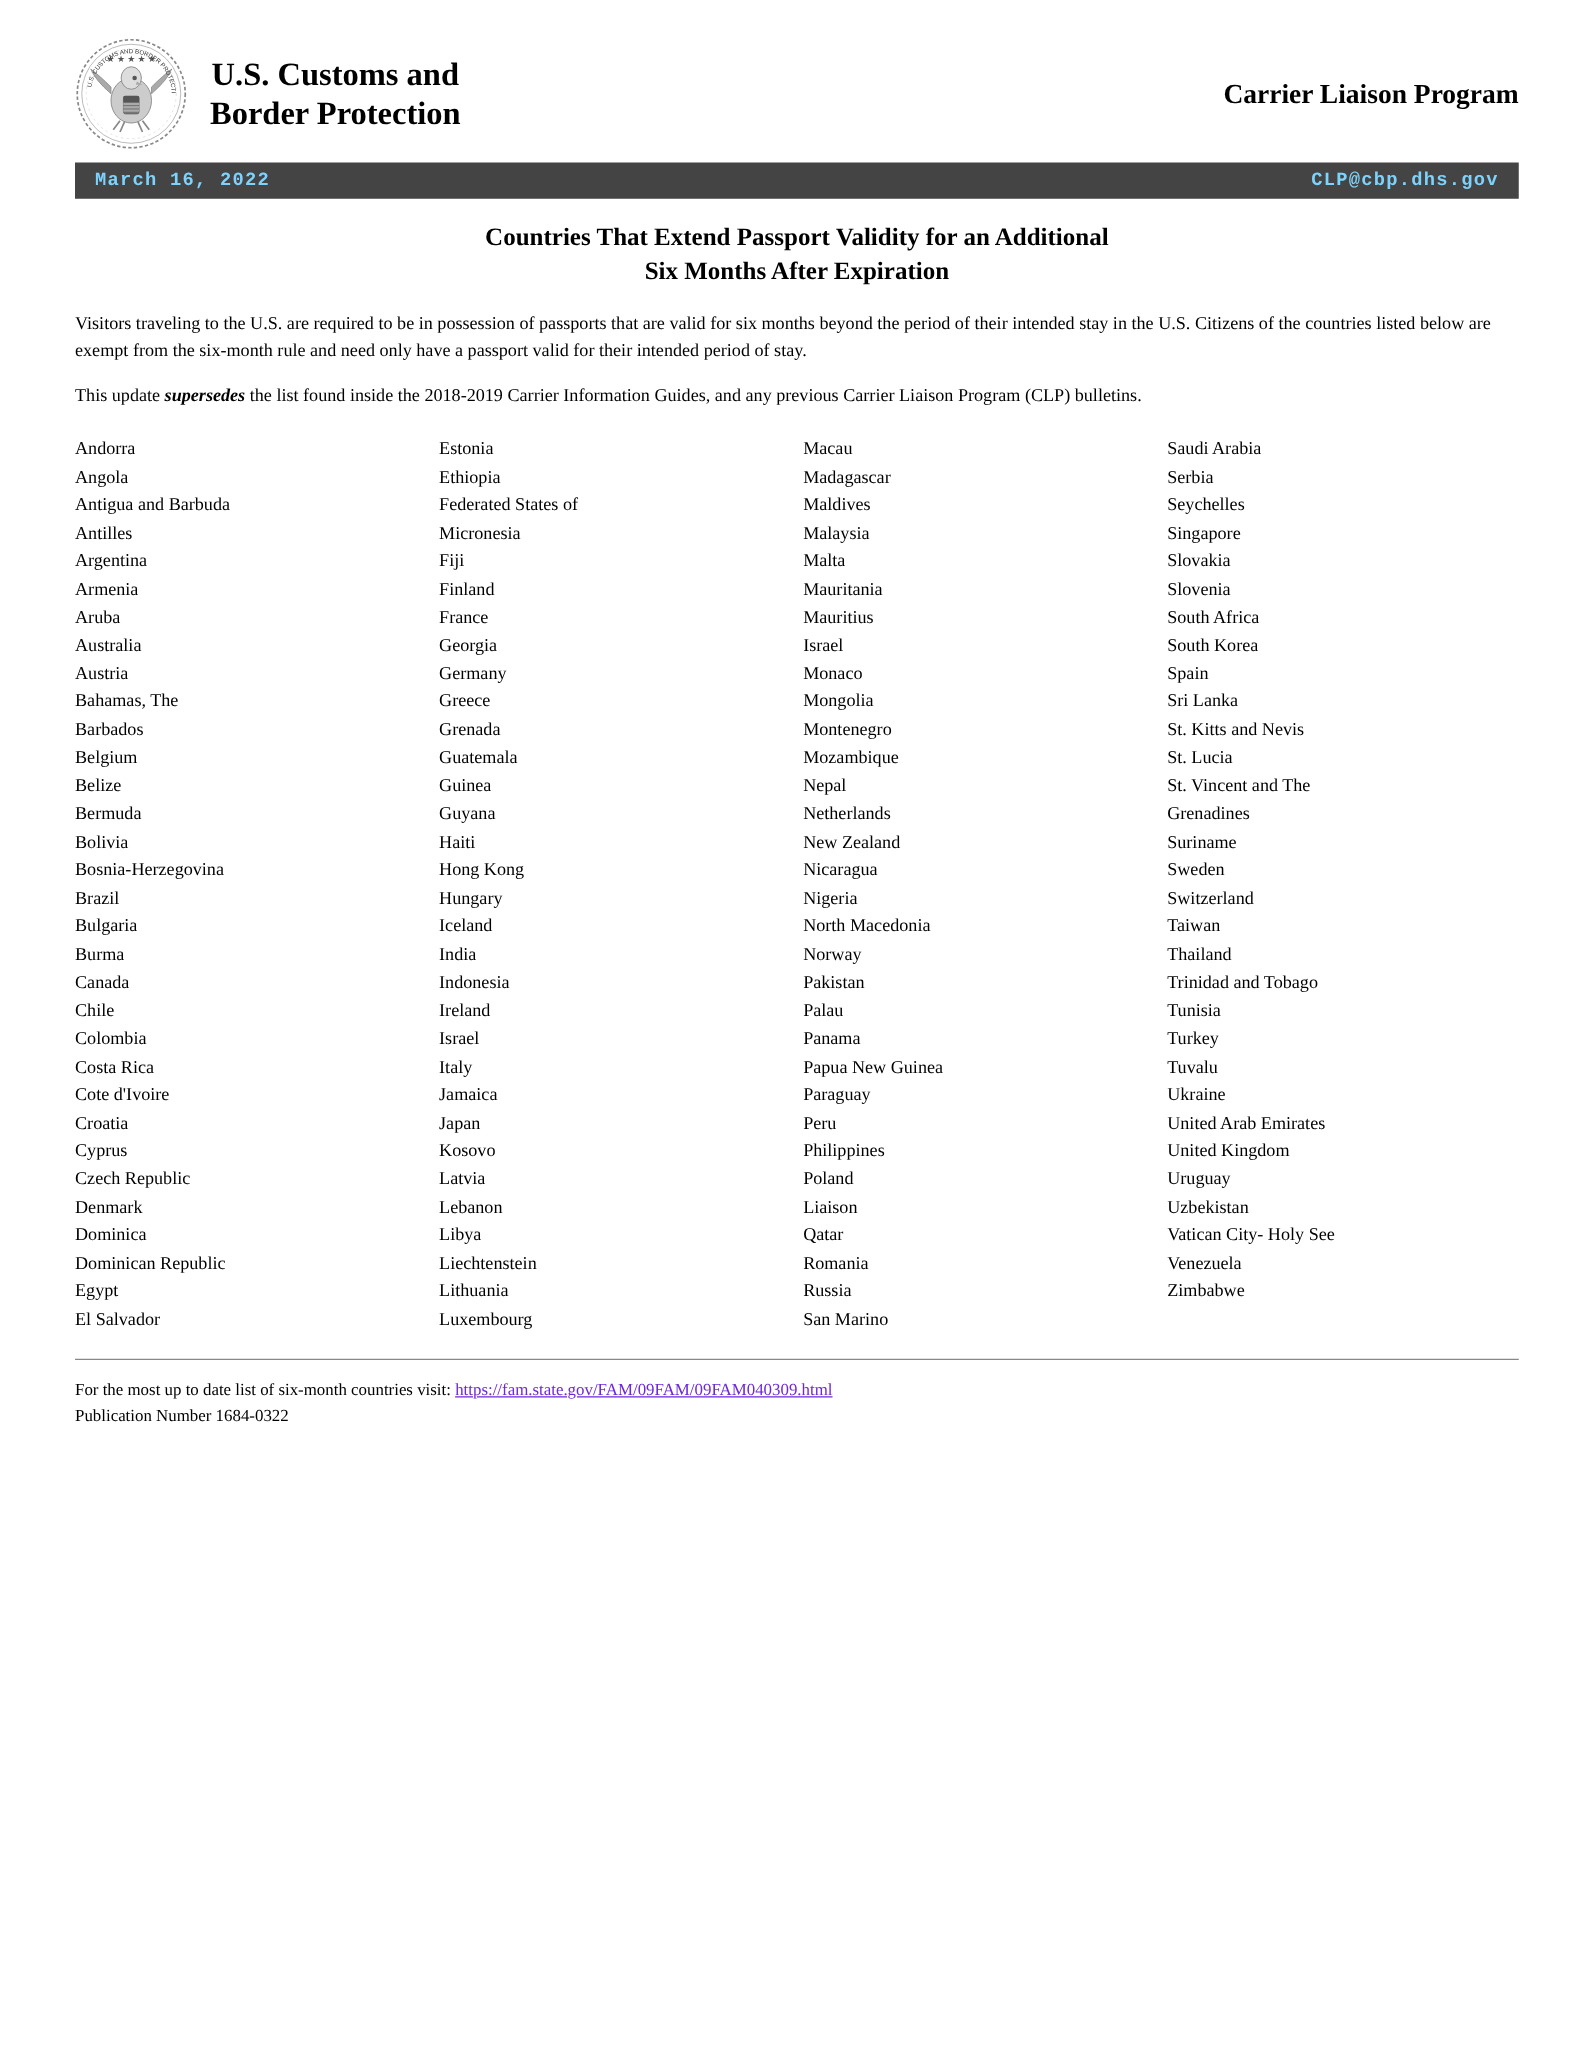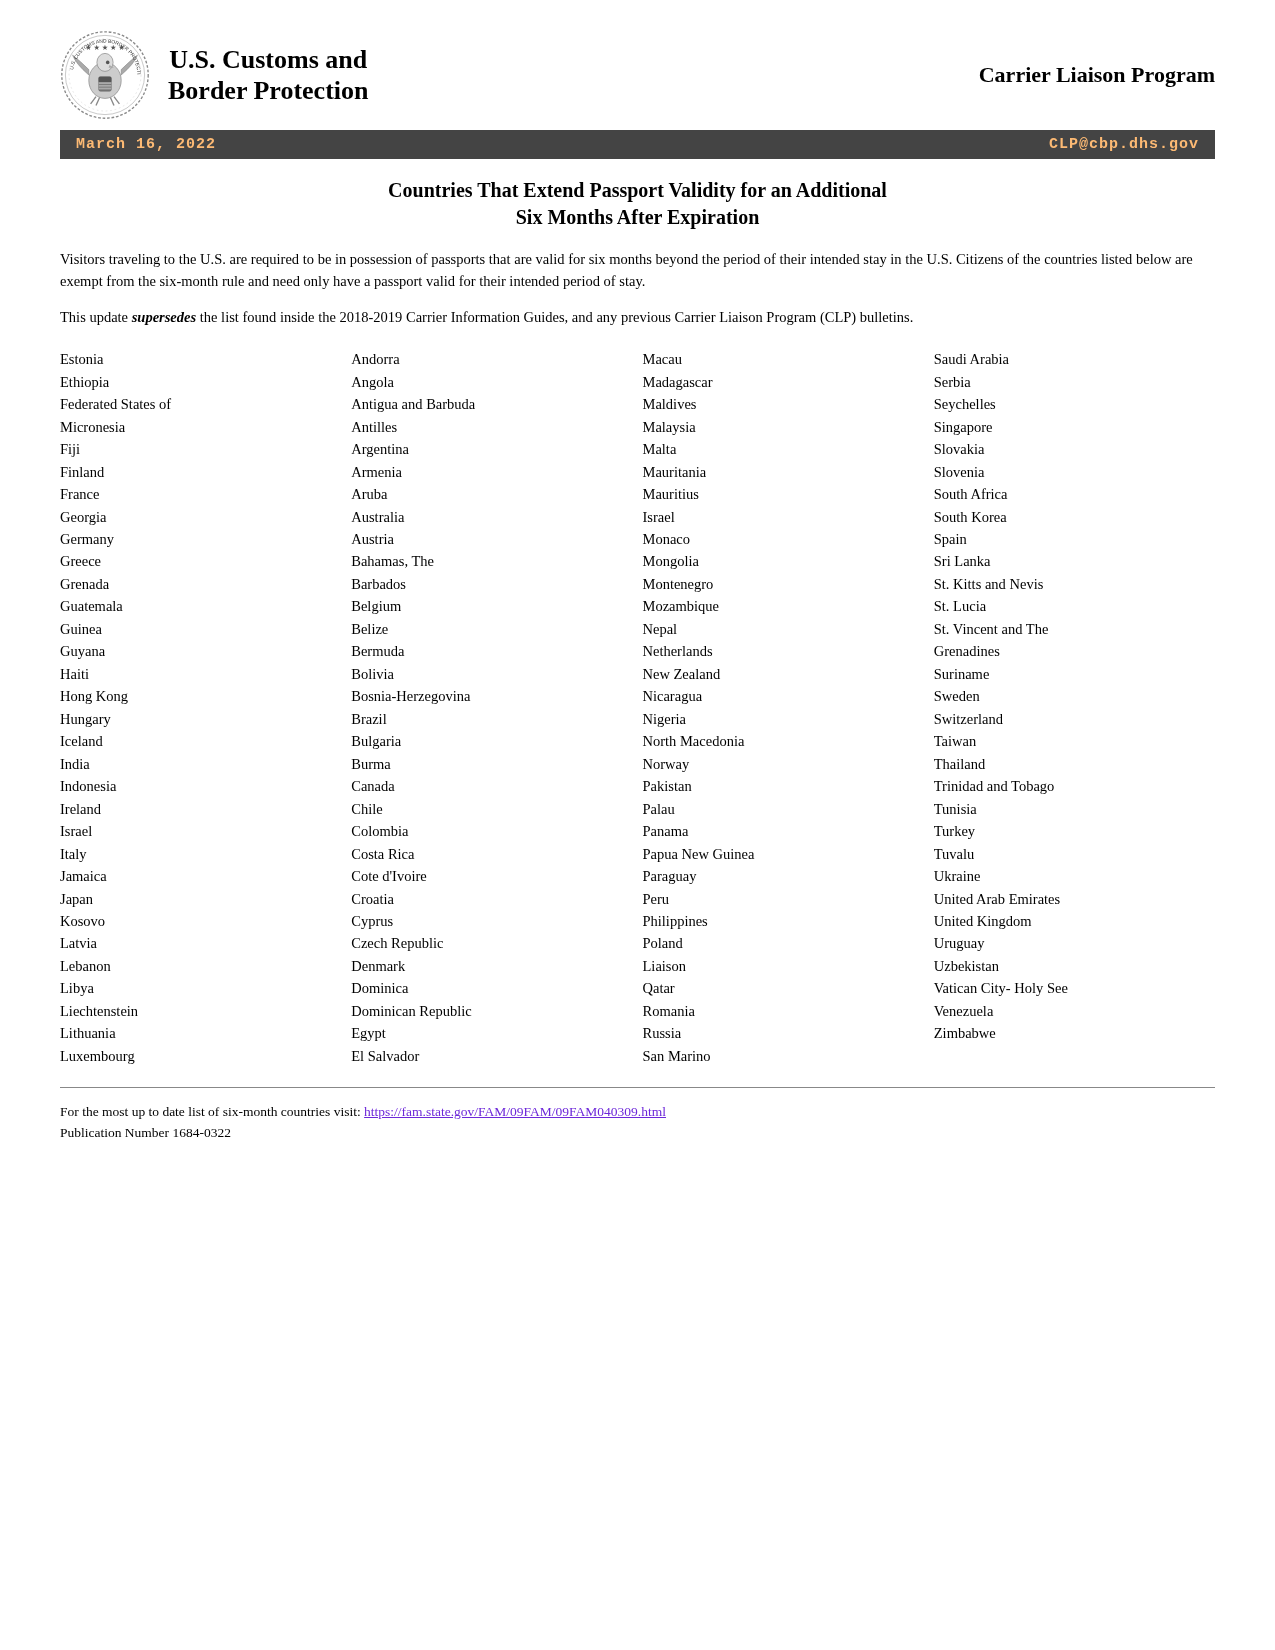--- a/index.html
+++ b/index.html
@@ -41,21 +41,21 @@
     .header-right {
       text-align: left;
     }
     .program-title {
       font-size: 22px;
       font-weight: bold;
       font-family: 'Times New Roman', Times, serif;
     }
     .info-bar {
       background: #444;
-      color: #fdba74;
+      color: #7dd3fc;
       display: flex;
       justify-content: space-between;
       align-items: center;
       padding: 6px 16px;
       margin-bottom: 18px;
       margin-top: 8px;
     }
     .info-bar span {
       font-size: 15px;
       font-weight: bold;
@@ -181,20 +181,54 @@
     <span>Six Months After Expiration</span>
   </div>
 
   <p class="body-text">Visitors traveling to the U.S. are required to be in possession of passports that are valid for six months beyond the period of their intended stay in the U.S.  Citizens of the countries listed below are exempt from the six-month rule and need only have a passport valid for their intended period of stay.</p>
 
   <p class="body-text">
     <span>This update </span><em>supersedes</em><span> the list found inside the 2018-2019 Carrier Information Guides, and any previous Carrier Liaison Program (CLP) bulletins.</span>
   </p>
 
   <div class="countries-grid">
+    <div class="country-col" id="col1">
+        <div class="country-item">Andorra</div>
+        <div class="country-item">Angola</div>
+        <div class="country-item">Antigua and Barbuda</div>
+        <div class="country-item">Antilles</div>
+        <div class="country-item">Argentina</div>
+        <div class="country-item">Armenia</div>
+        <div class="country-item">Aruba</div>
+        <div class="country-item">Australia</div>
+        <div class="country-item">Austria</div>
+        <div class="country-item">Bahamas, The</div>
+        <div class="country-item">Barbados</div>
+        <div class="country-item">Belgium</div>
+        <div class="country-item">Belize</div>
+        <div class="country-item">Bermuda</div>
+        <div class="country-item">Bolivia</div>
+        <div class="country-item">Bosnia-Herzegovina</div>
+        <div class="country-item">Brazil</div>
+        <div class="country-item">Bulgaria</div>
+        <div class="country-item">Burma</div>
+        <div class="country-item">Canada</div>
+        <div class="country-item">Chile</div>
+        <div class="country-item">Colombia</div>
+        <div class="country-item">Costa Rica</div>
+        <div class="country-item">Cote d'Ivoire</div>
+        <div class="country-item">Croatia</div>
+        <div class="country-item">Cyprus</div>
+        <div class="country-item">Czech Republic</div>
+        <div class="country-item">Denmark</div>
+        <div class="country-item">Dominica</div>
+        <div class="country-item">Dominican Republic</div>
+        <div class="country-item">Egypt</div>
+        <div class="country-item">El Salvador</div>
+      </div>
     <div class="country-col" id="col2">
         <div class="country-item">Estonia</div>
         <div class="country-item">Ethiopia</div>
         <div class="country-item">Federated States of</div>
         <div class="country-item">Micronesia</div>
         <div class="country-item">Fiji</div>
         <div class="country-item">Finland</div>
         <div class="country-item">France</div>
         <div class="country-item">Georgia</div>
         <div class="country-item">Germany</div>
@@ -215,54 +249,20 @@
         <div class="country-item">Jamaica</div>
         <div class="country-item">Japan</div>
         <div class="country-item">Kosovo</div>
         <div class="country-item">Latvia</div>
         <div class="country-item">Lebanon</div>
         <div class="country-item">Libya</div>
         <div class="country-item">Liechtenstein</div>
         <div class="country-item">Lithuania</div>
         <div class="country-item">Luxembourg</div>
       </div>
-    <div class="country-col" id="col1">
-        <div class="country-item">Andorra</div>
-        <div class="country-item">Angola</div>
-        <div class="country-item">Antigua and Barbuda</div>
-        <div class="country-item">Antilles</div>
-        <div class="country-item">Argentina</div>
-        <div class="country-item">Armenia</div>
-        <div class="country-item">Aruba</div>
-        <div class="country-item">Australia</div>
-        <div class="country-item">Austria</div>
-        <div class="country-item">Bahamas, The</div>
-        <div class="country-item">Barbados</div>
-        <div class="country-item">Belgium</div>
-        <div class="country-item">Belize</div>
-        <div class="country-item">Bermuda</div>
-        <div class="country-item">Bolivia</div>
-        <div class="country-item">Bosnia-Herzegovina</div>
-        <div class="country-item">Brazil</div>
-        <div class="country-item">Bulgaria</div>
-        <div class="country-item">Burma</div>
-        <div class="country-item">Canada</div>
-        <div class="country-item">Chile</div>
-        <div class="country-item">Colombia</div>
-        <div class="country-item">Costa Rica</div>
-        <div class="country-item">Cote d'Ivoire</div>
-        <div class="country-item">Croatia</div>
-        <div class="country-item">Cyprus</div>
-        <div class="country-item">Czech Republic</div>
-        <div class="country-item">Denmark</div>
-        <div class="country-item">Dominica</div>
-        <div class="country-item">Dominican Republic</div>
-        <div class="country-item">Egypt</div>
-        <div class="country-item">El Salvador</div>
-      </div>
     <div class="country-col" id="col3">
         <div class="country-item">Macau</div>
         <div class="country-item">Madagascar</div>
         <div class="country-item">Maldives</div>
         <div class="country-item">Malaysia</div>
         <div class="country-item">Malta</div>
         <div class="country-item">Mauritania</div>
         <div class="country-item">Mauritius</div>
         <div class="country-item">Israel</div>
         <div class="country-item">Monaco</div>

